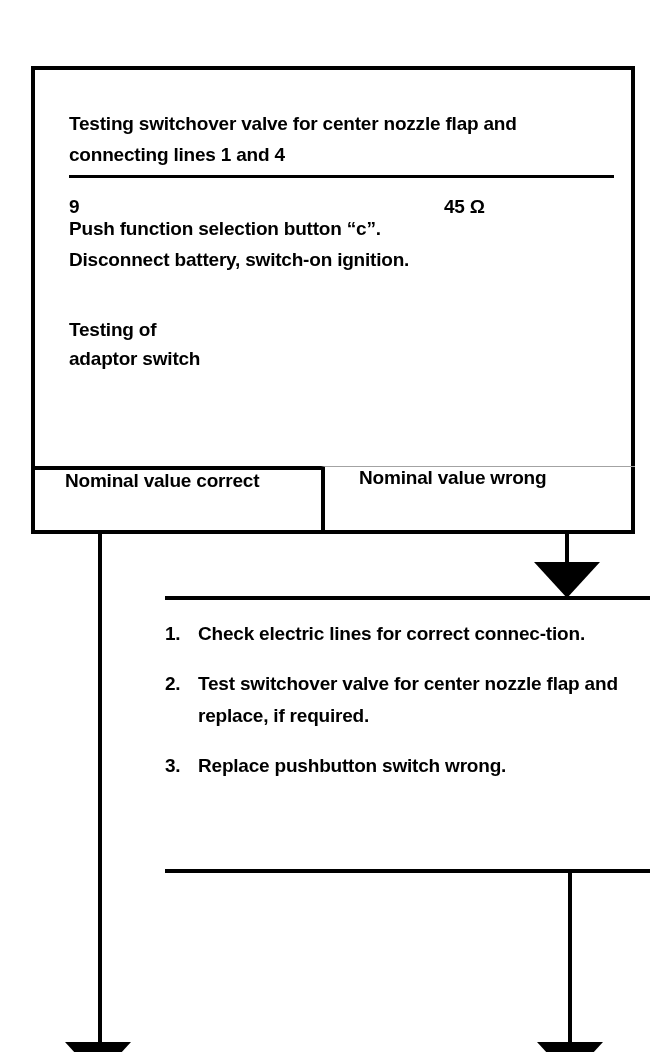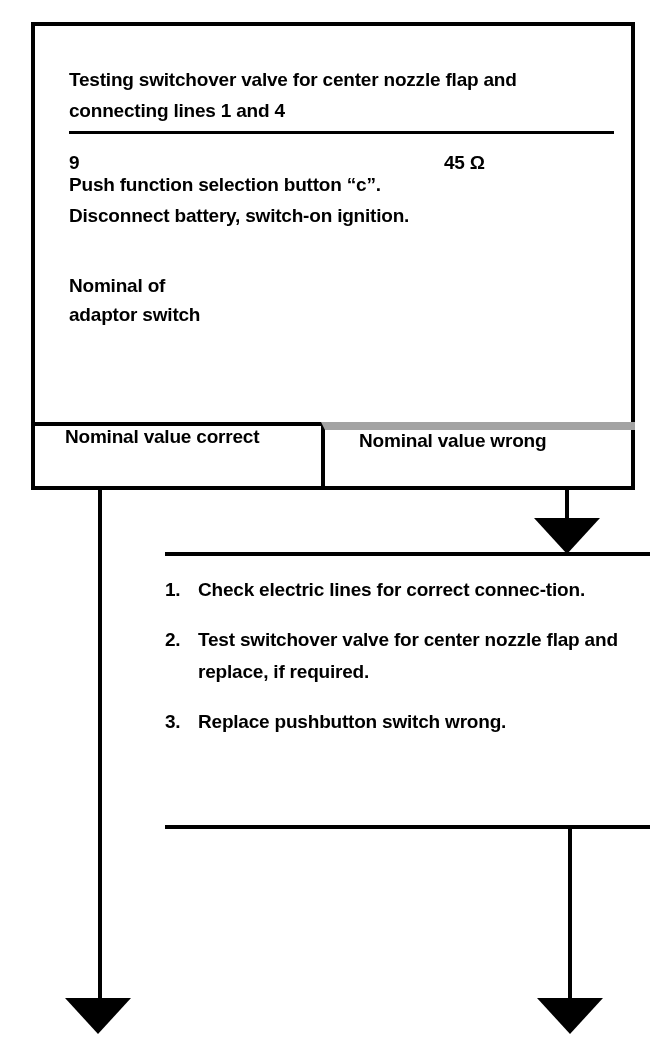--- a/index.html
+++ b/index.html
@@ -14,20 +14,21 @@
     position: relative;
     overflow: hidden;
     font-family: "Liberation Sans", sans-serif;
     color: #000000;
     -webkit-font-smoothing: none;
   }
 
   .canvas {
     position: absolute;
     inset: 0;
+    margin-top: 44px;
   }
 
   
   .test-box {
     position: absolute;
     left: 31px;
     top: 22px;
     width: 604px;
     height: 468px;
     border: 4px solid #000;
@@ -107,21 +108,21 @@
     font-weight: bold;
     letter-spacing: -0.2px;
   }
   .outcome-cell.left {
     width: 305px;
     border-top: 4px solid #000;
     padding-left: 34px;
   }
   .outcome-cell.right {
     width: 330px;
-    border-top: 8px solid #a3a3a3;
+    border-top: 1px solid #a3a3a3;
     border-left: 4px solid #000;
     padding-left: 34px;
   }
 
   
   .vline {
     position: absolute;
     width: 4px;
     background: #000;
   }
@@ -177,21 +178,21 @@
 
     <div class="heading">Testing switchover valve for center nozzle flap and connecting lines 1 and 4</div>
 
     <div class="instructions">
       <div>Push function selection button “c”.</div>
       <div>Disconnect battery, switch-on ignition.</div>
     </div>
 
     <div class="meas-table">
       <div class="meas-row">
-        <div class="meas-col-a">Nominal of</div>
+        <div class="meas-col-a">Testing of</div>
       </div>
       <div class="meas-row">
         <div class="meas-col-a">adaptor switch</div>
       </div>
     </div>
 
     <div class="meas-rule"></div>
 
     <div class="meas-values">
       <div class="meas-row">

